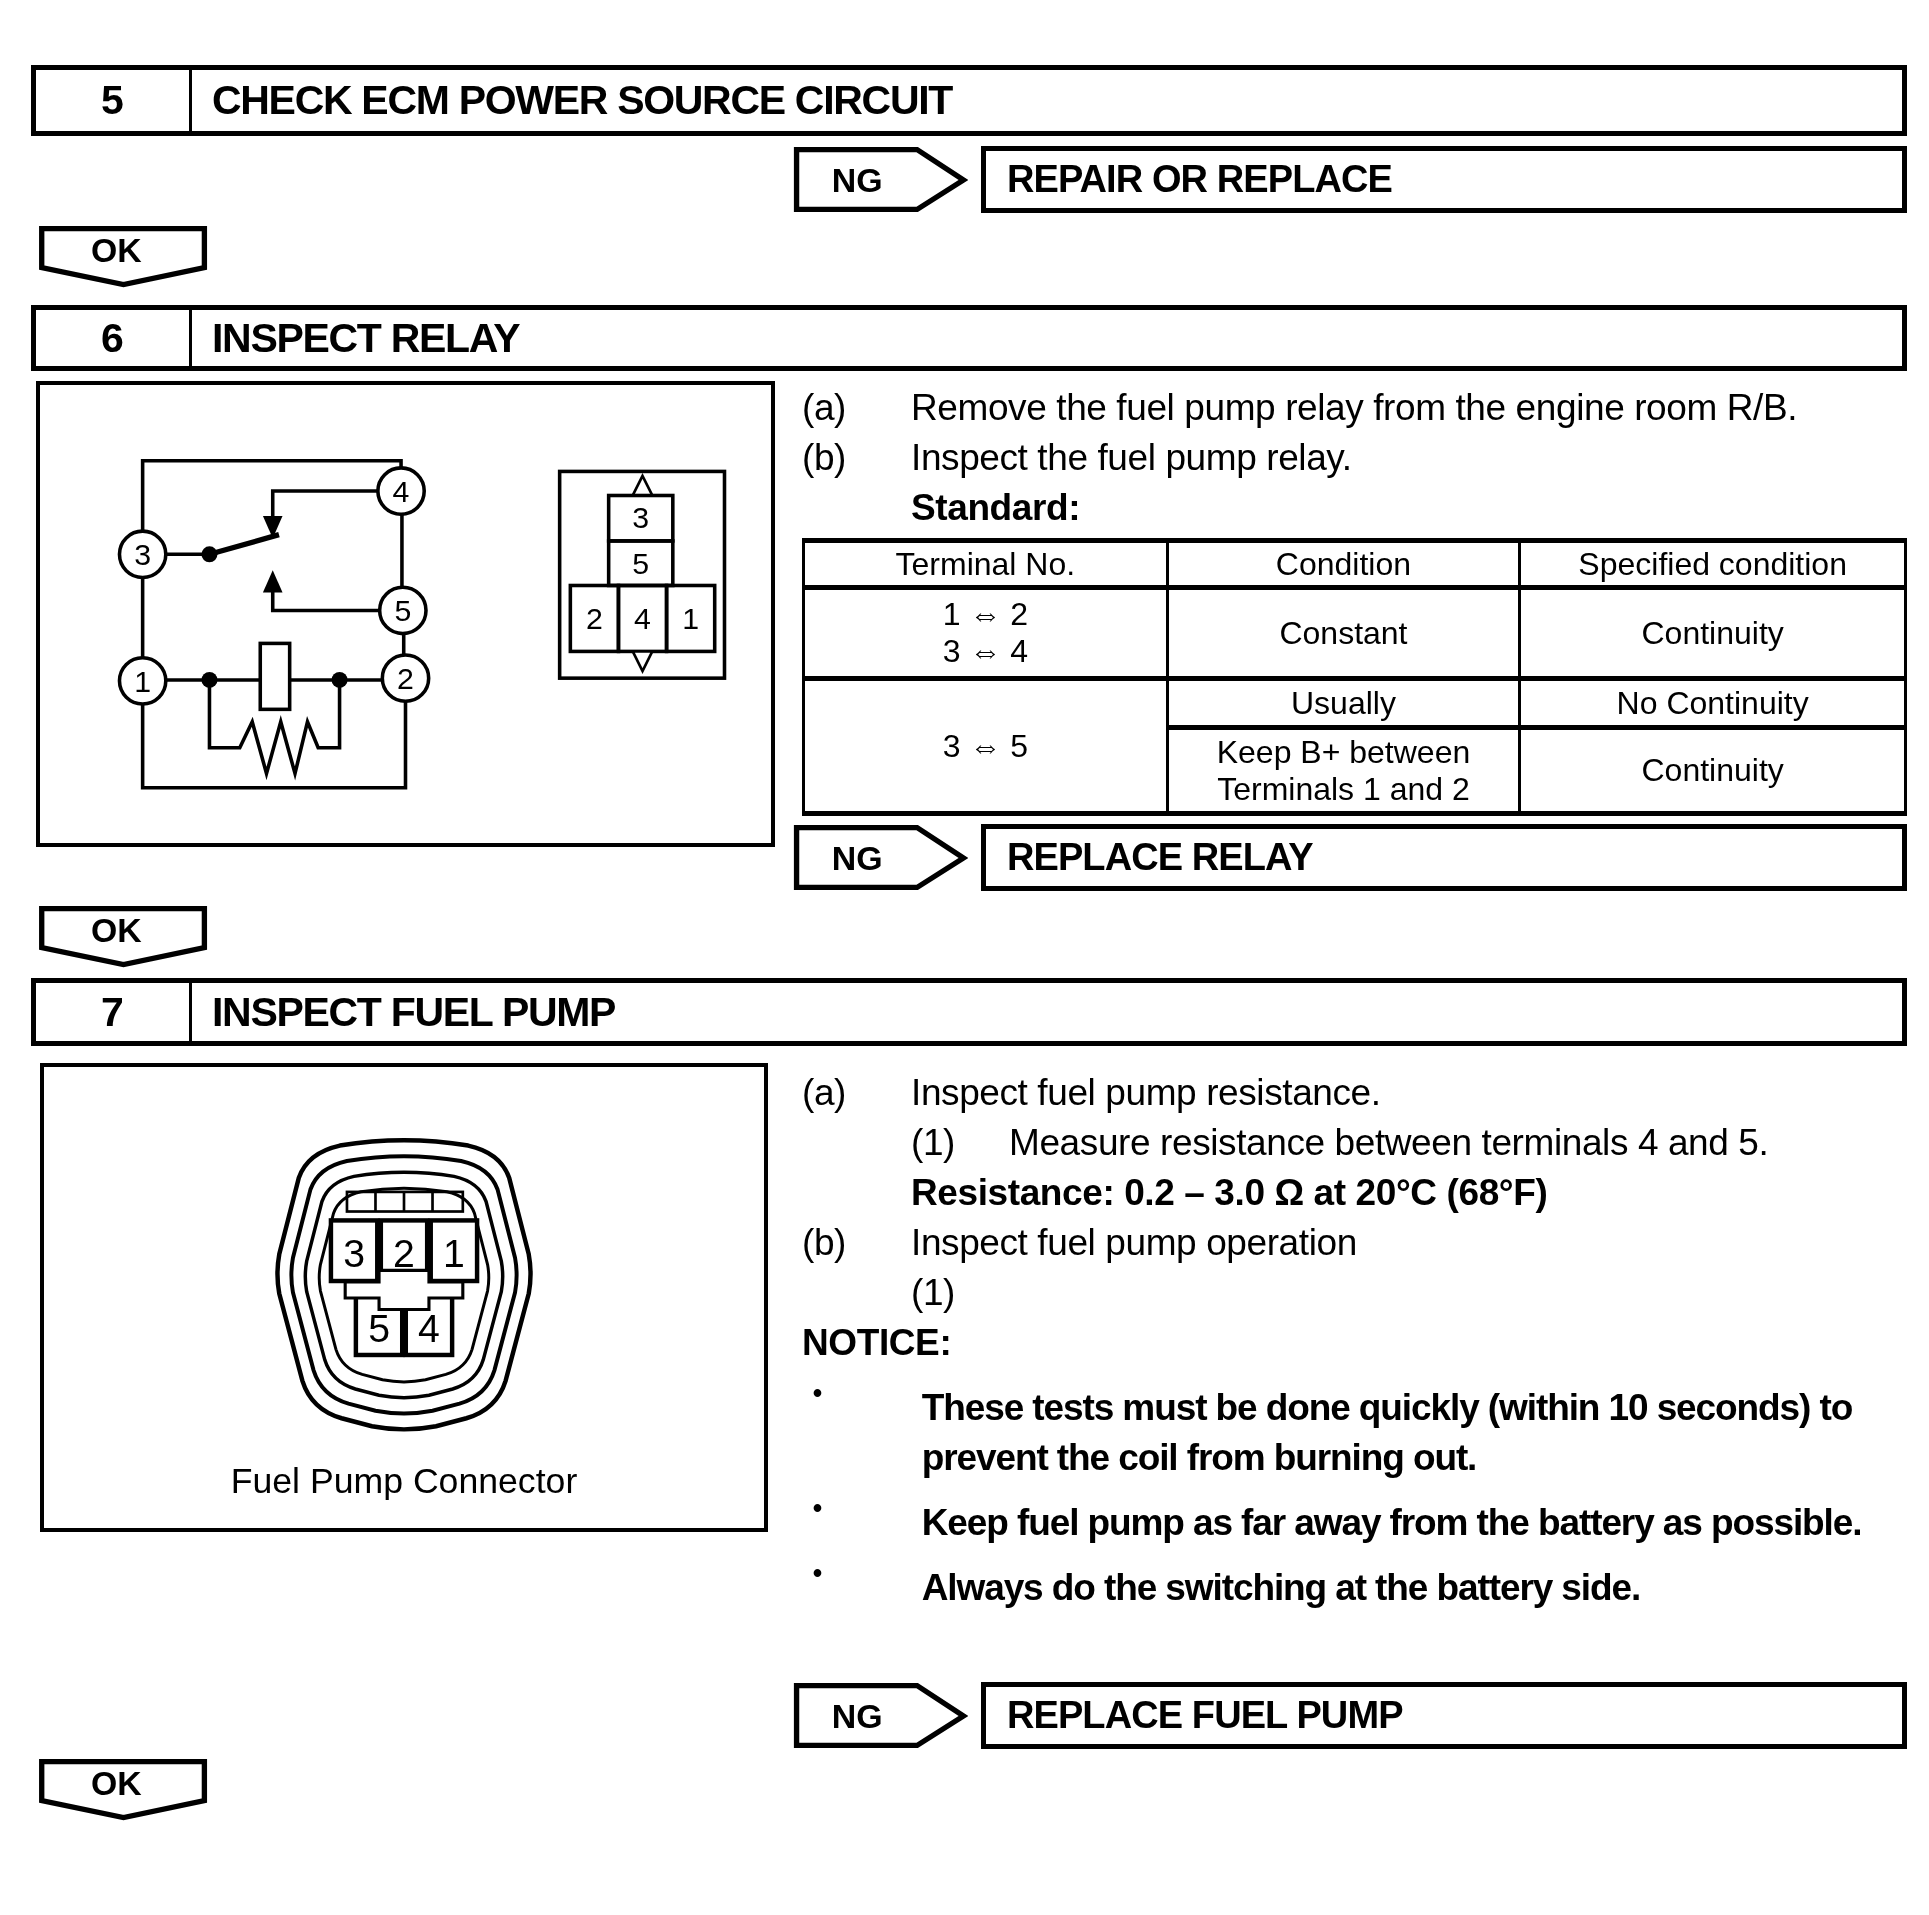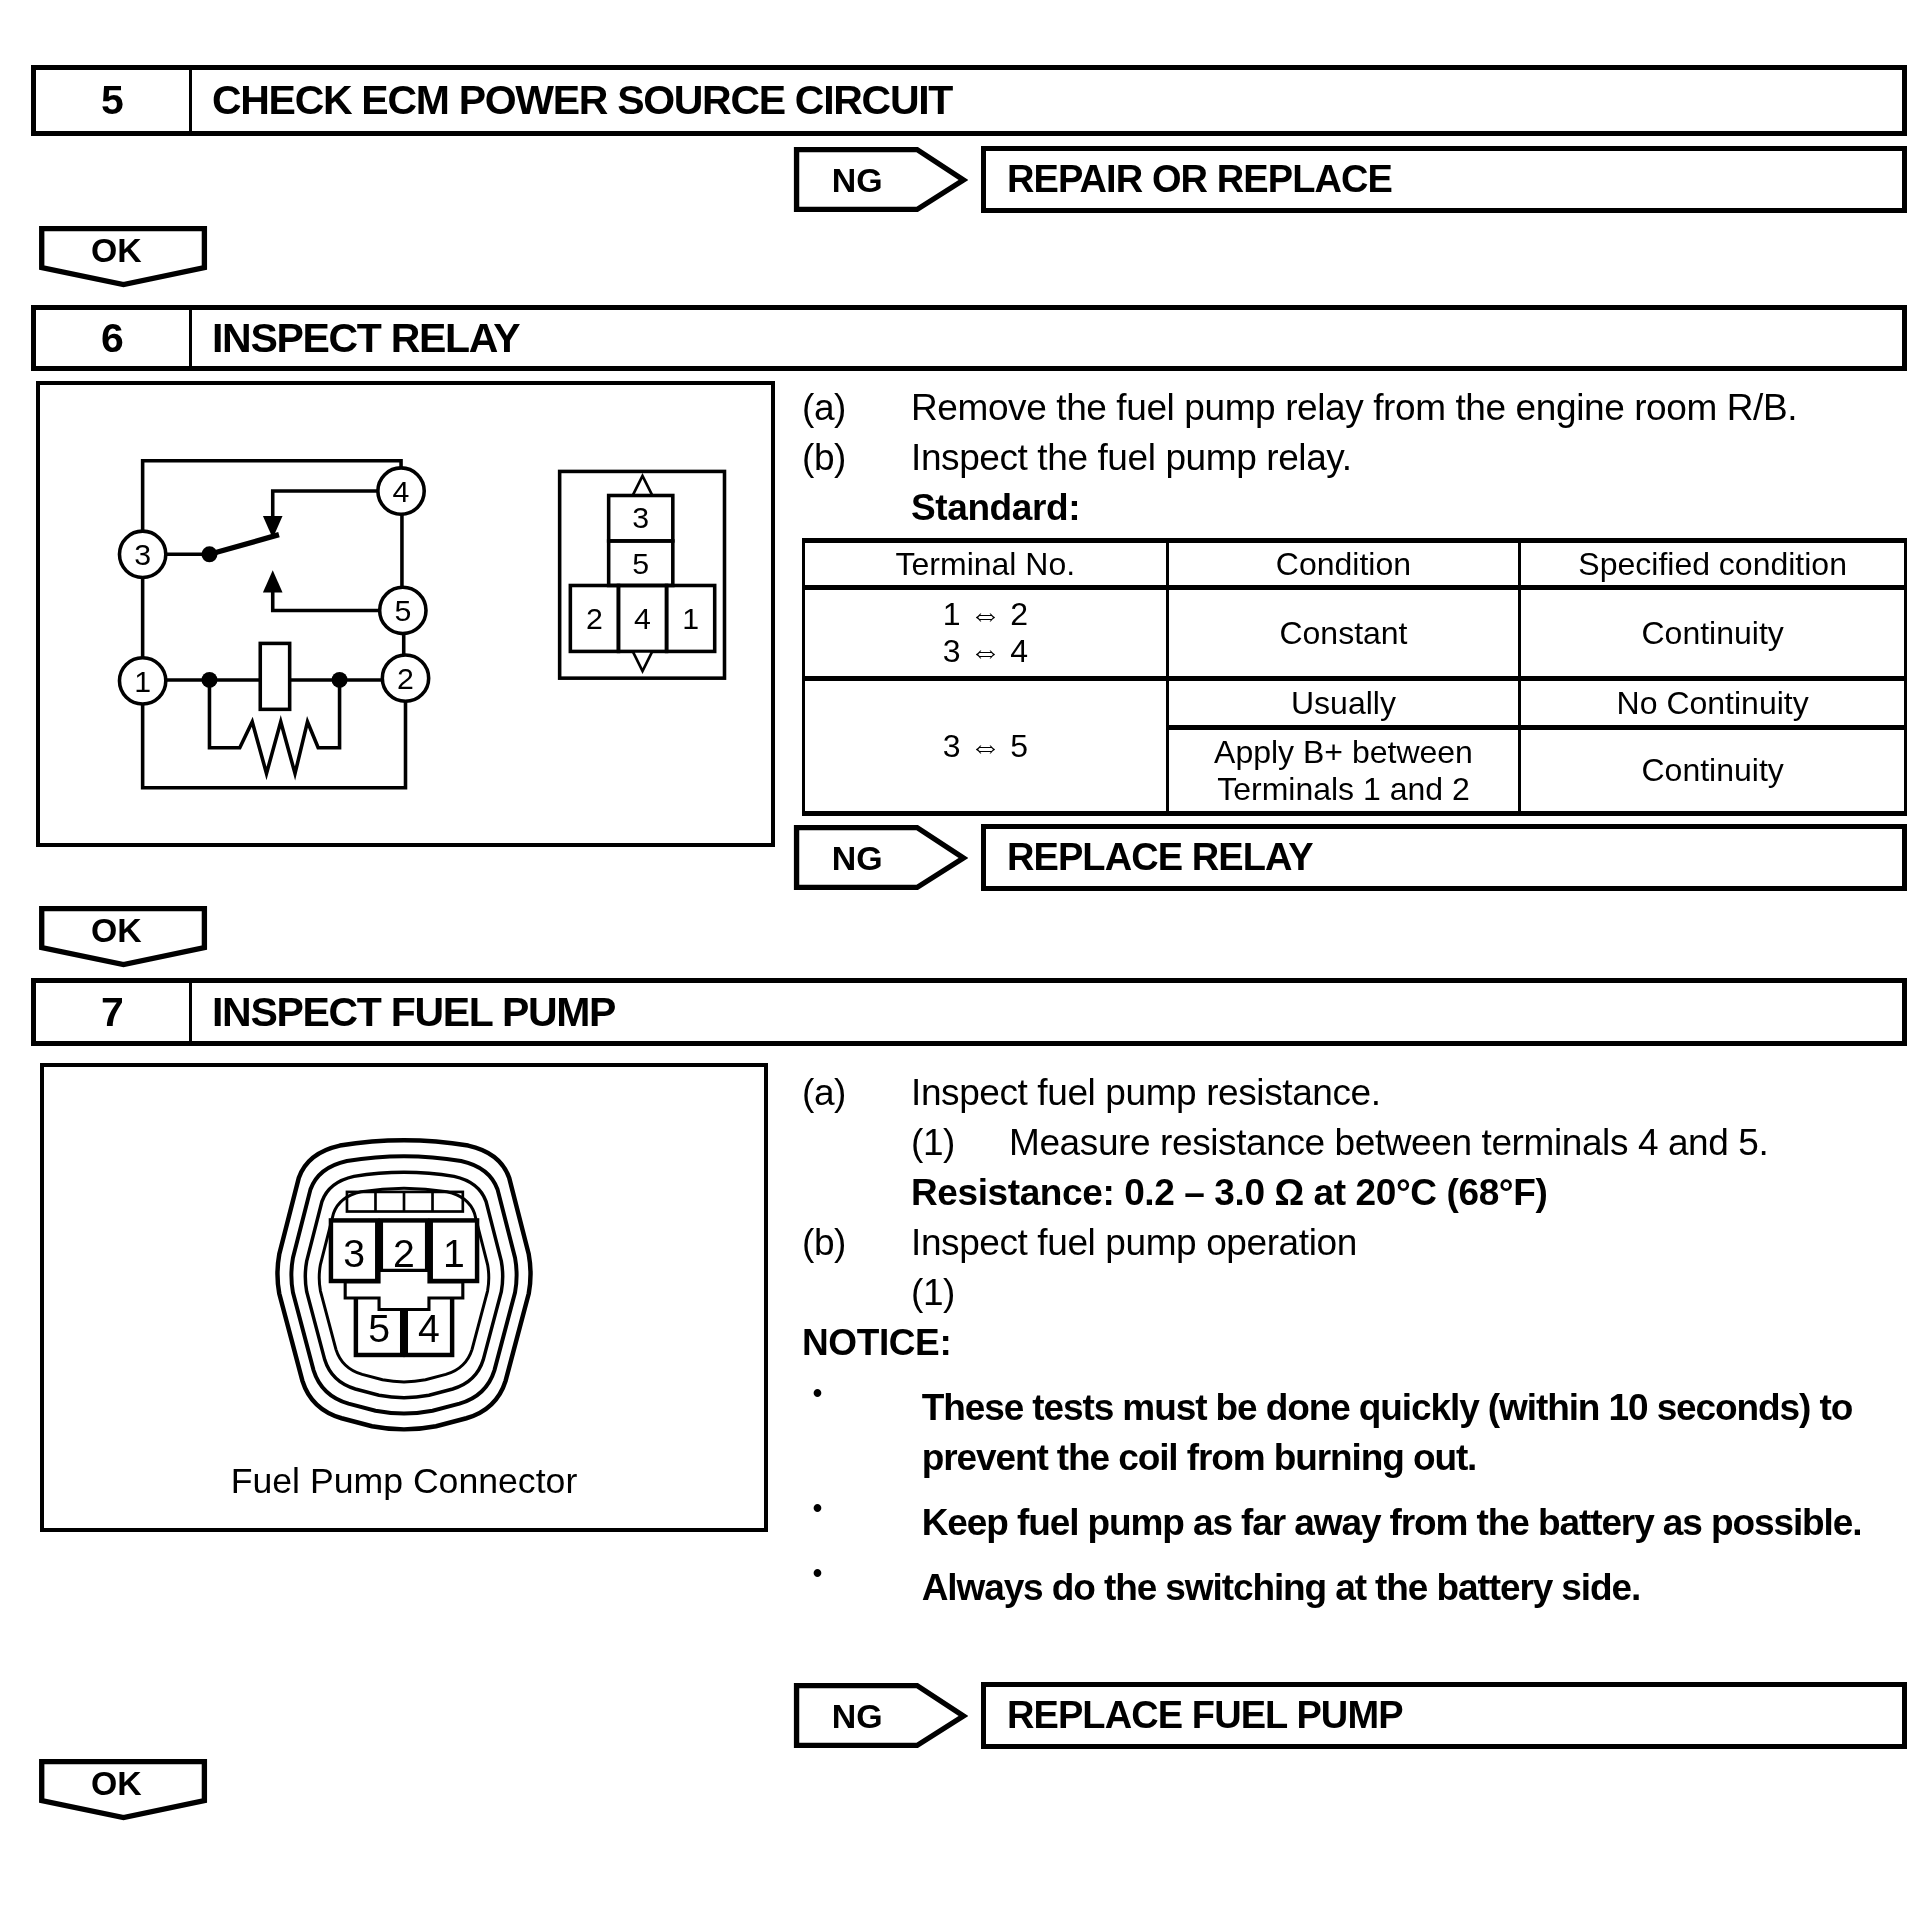--- a/index.html
+++ b/index.html
@@ -173,21 +173,21 @@
       <td>Constant</td>
       <td>Continuity</td>
     </tr>
     <tr style="height:49px;">
       <td rowspan="2">3 ⇔ 5</td>
       <td>Usually</td>
       <td>No Continuity</td>
     </tr>
     <tr style="height:86px;">
       <td>
-        <div>Apply B+ between</div>
+        <div>Keep B+ between</div>
         <div>Terminals 1 and 2</div>
       </td>
       <td>Continuity</td>
     </tr>
   </tbody>
     </table>
 
   <div class="abs ngrow" style="left:793px;top:824px;width:1114px;height:67px;">
     <svg width="175" height="67" viewBox="0 0 196 75">
       <polygon points="4,4 139,4 191,38 139,71 4,71" fill="#fff" stroke="#000" stroke-width="6"></polygon>

